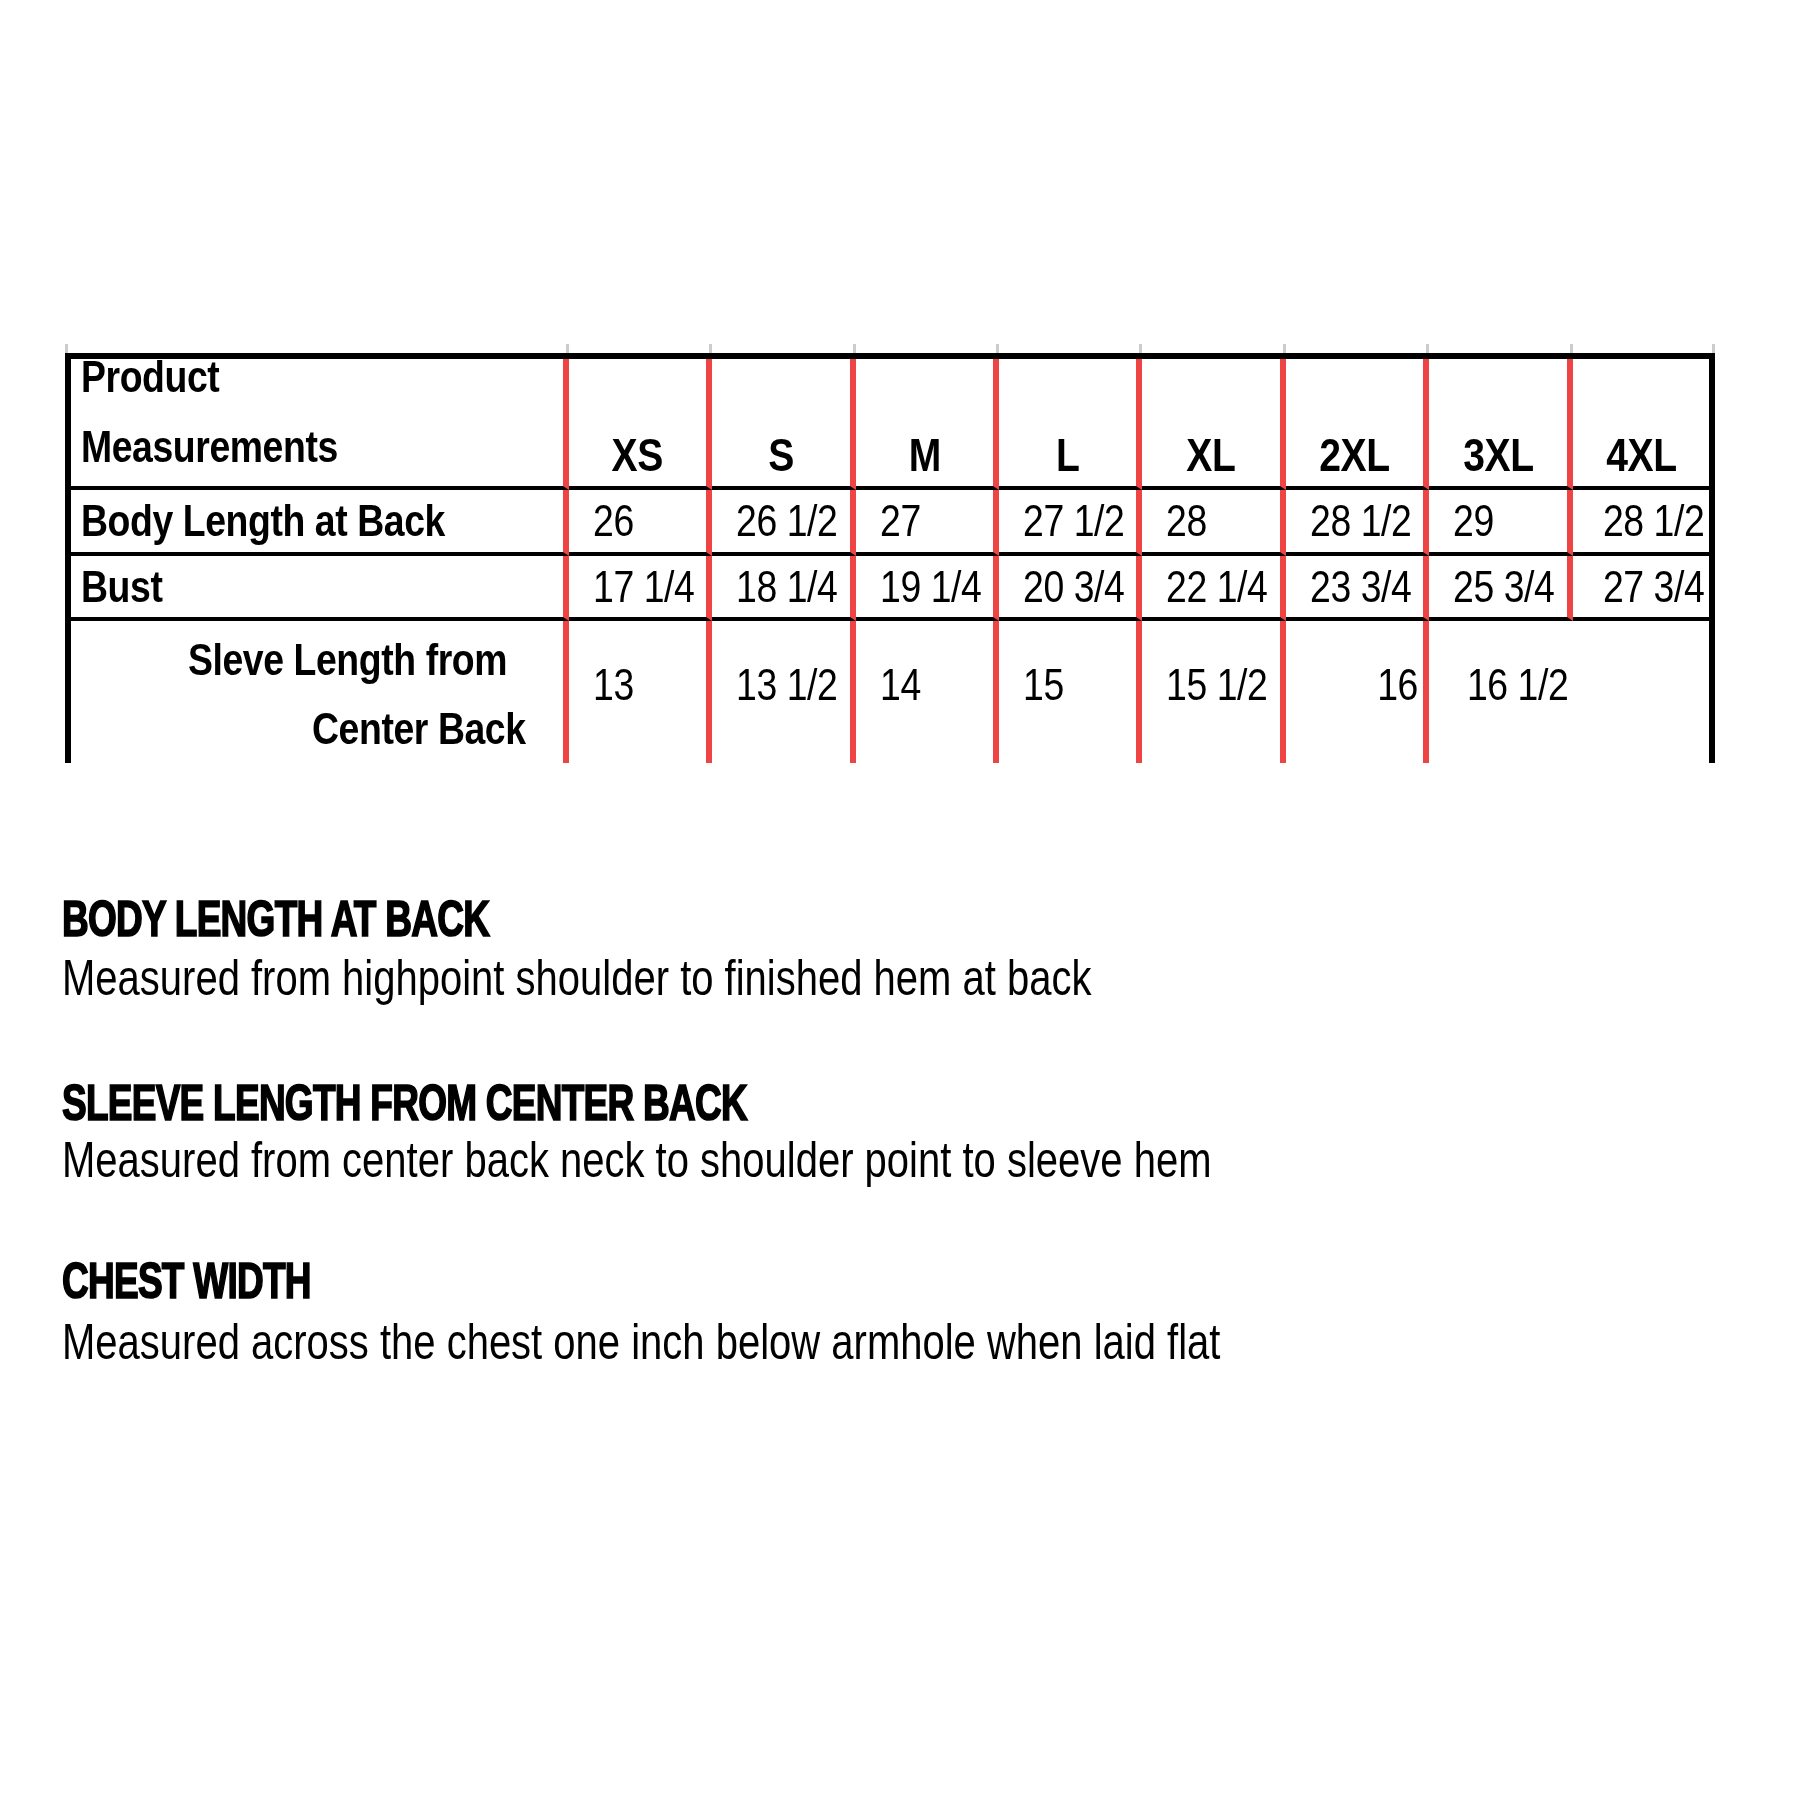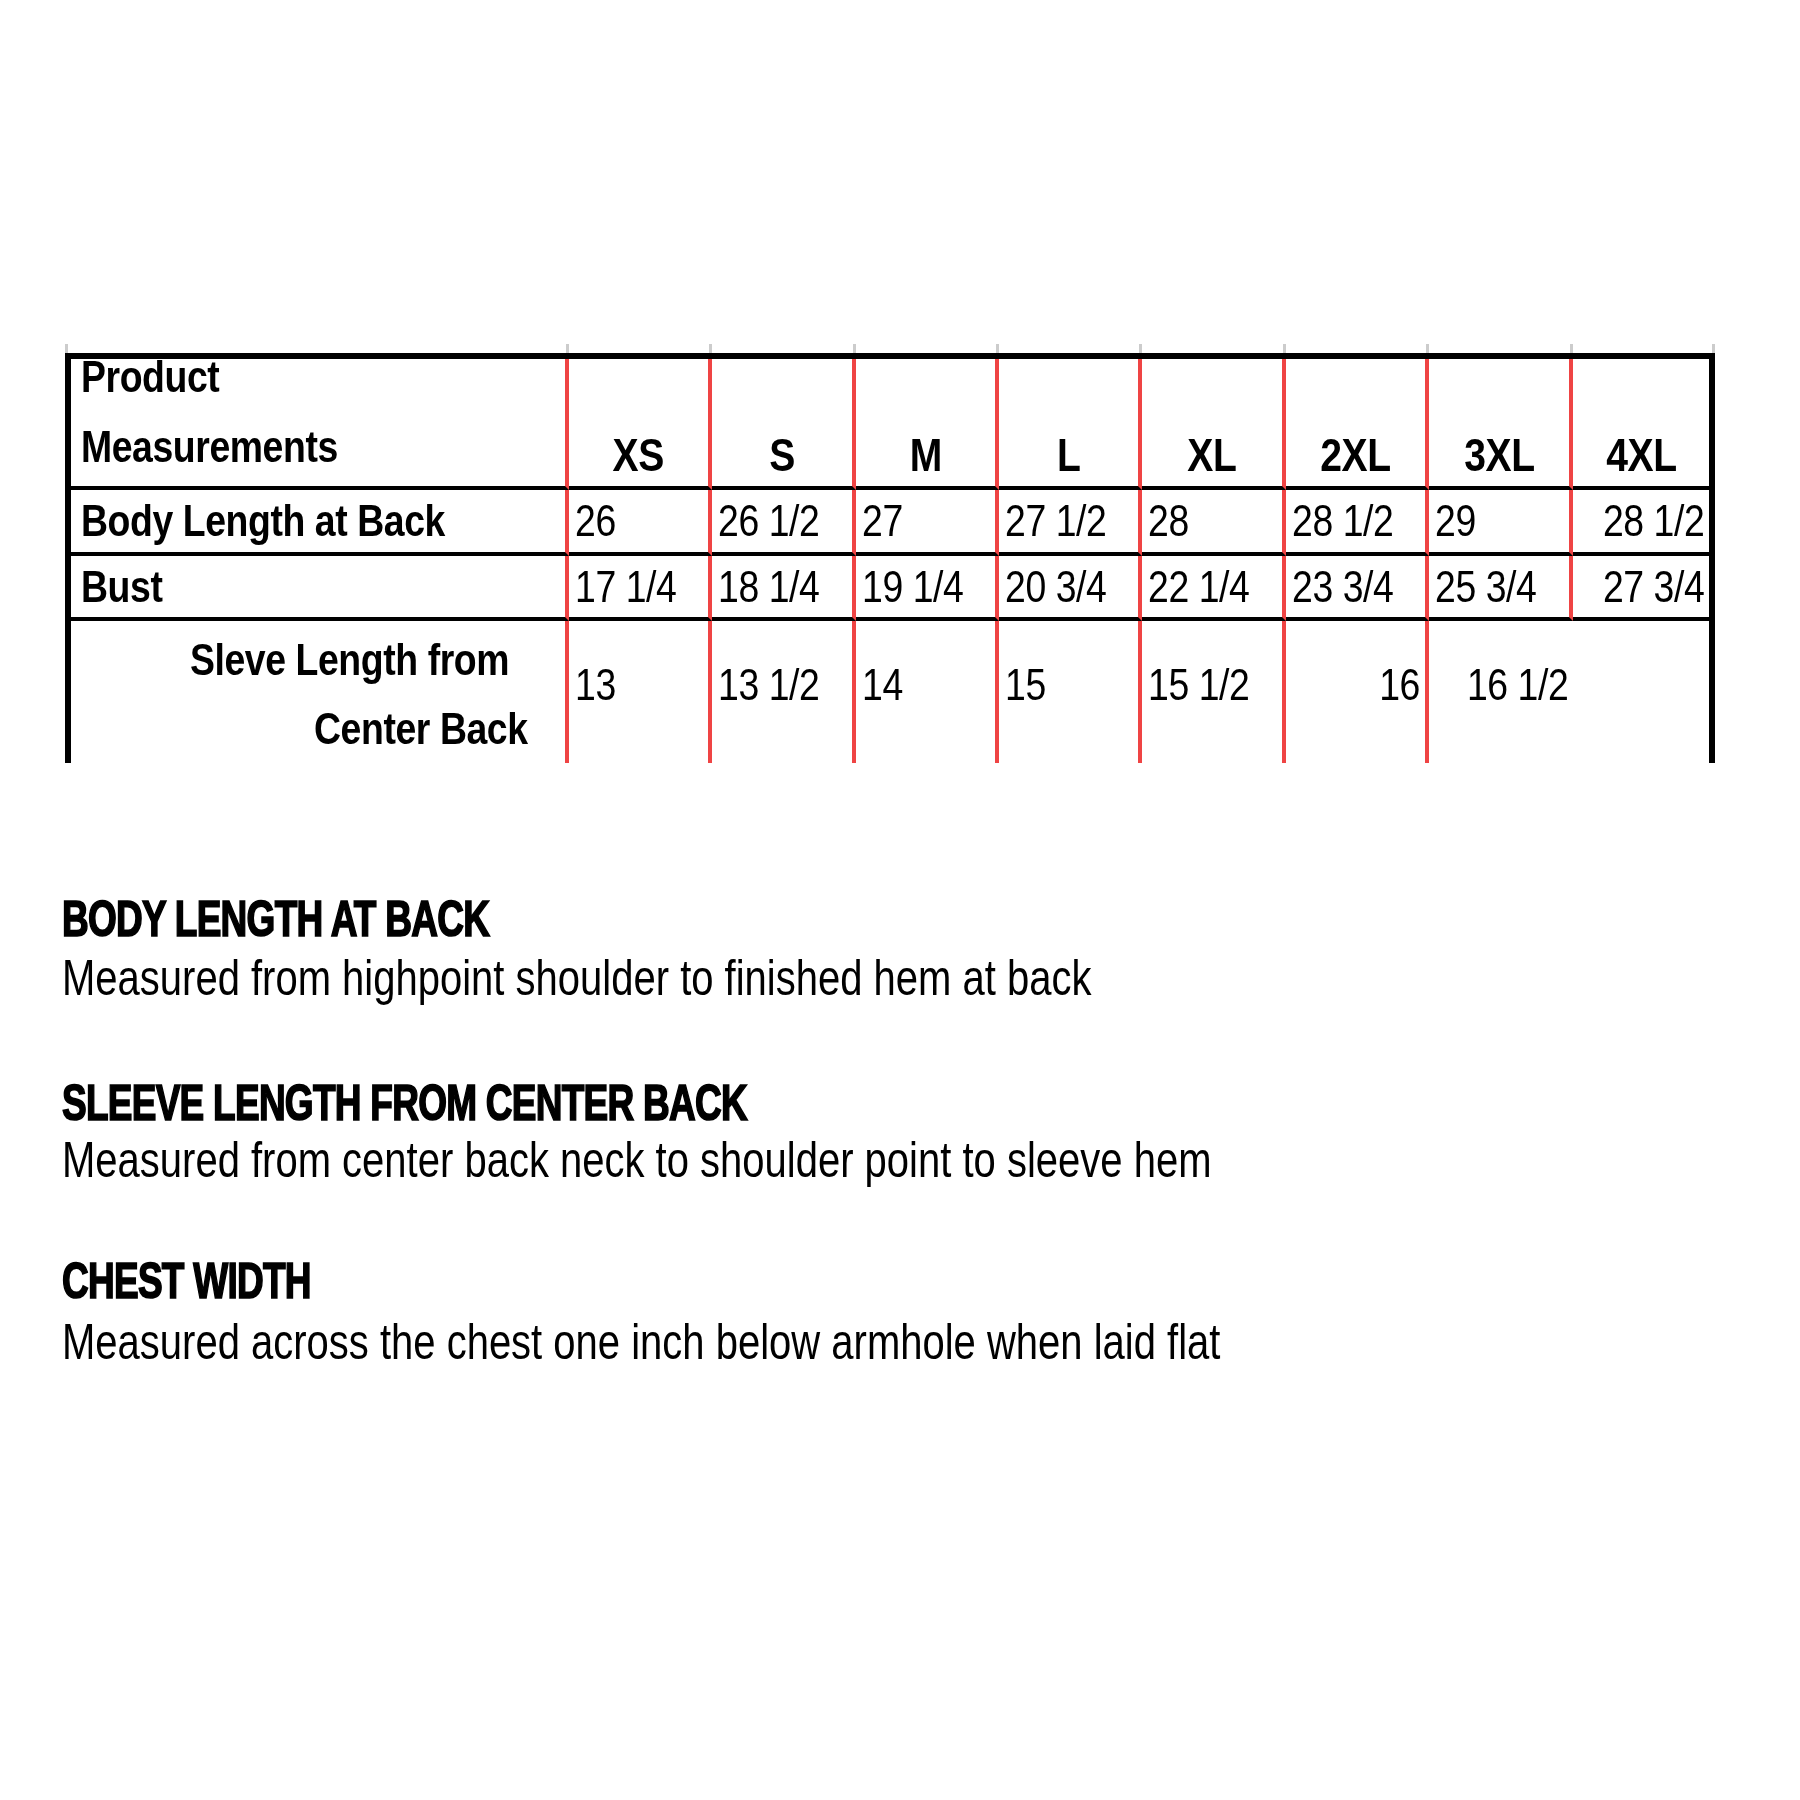--- a/index.html
+++ b/index.html
@@ -24,21 +24,21 @@
     left: 65px;
     top: 353px;
     display: grid;
     grid-template-columns: 498px 143px 144px 143px 143px 144px 143px 144px 136px;
     grid-template-rows: 131px 66px 65px 142px;
     border: 6px solid #000;
     border-bottom: none;
     background: #fff;
   }
   .cell {
-    border-right: 4px solid #ef4444;
+    border-right: 6px solid #ef4444;
     border-bottom: 4px solid #000;
     display: flex;
     align-items: center;
     font-size: 44px;
     background: #fff;
   }
   .col-last { border-right: none; }
   .row-last { border-bottom: none; }
 
   
@@ -55,21 +55,21 @@
     font-weight: bold;
   }
   .size-hdr {
     justify-content: center;
     align-items: flex-end;
     padding-bottom: 4px;
     font-weight: bold;
     font-size: 46px;
   }
   .lbl-cell { font-weight: bold; padding-left: 10px; }
-  .val   { padding-left: 6px; }
+  .val   { padding-left: 24px; }
   .val-r { justify-content: flex-end; padding-right: 5px; padding-left: 0; }
   .bottom { align-items: center; padding-bottom: 14px; }
   .sleeve-lbl {
     flex-direction: column;
     align-items: flex-end;
     justify-content: flex-start;
     padding: 4px 0 0 10px;
     line-height: 69px;
     font-weight: bold;
   }

